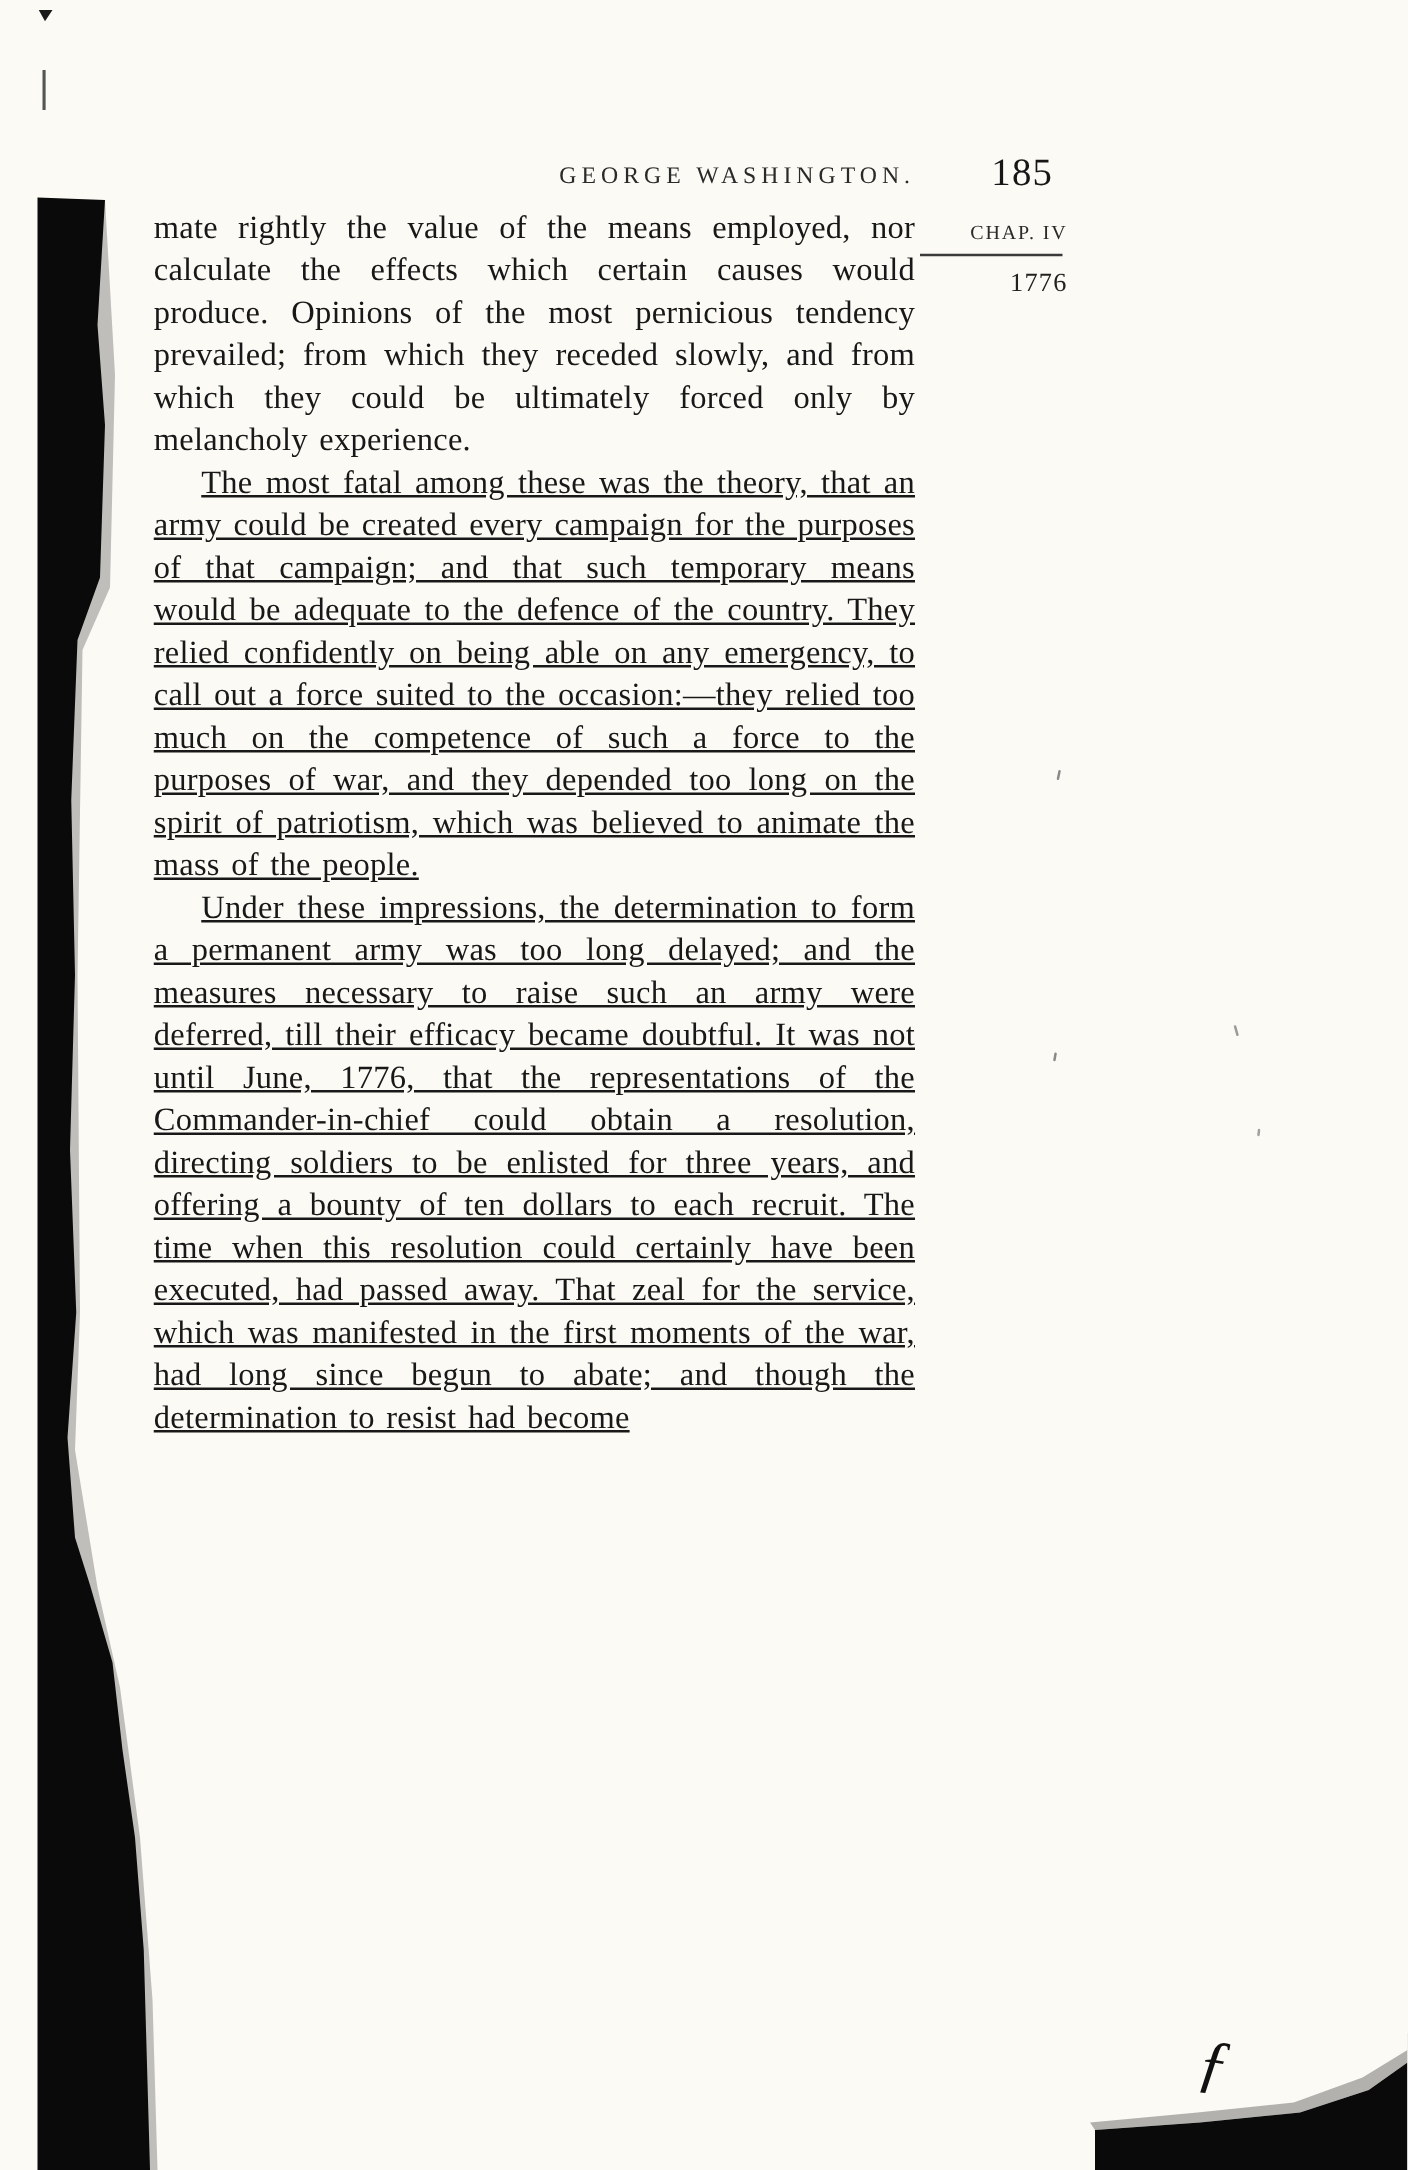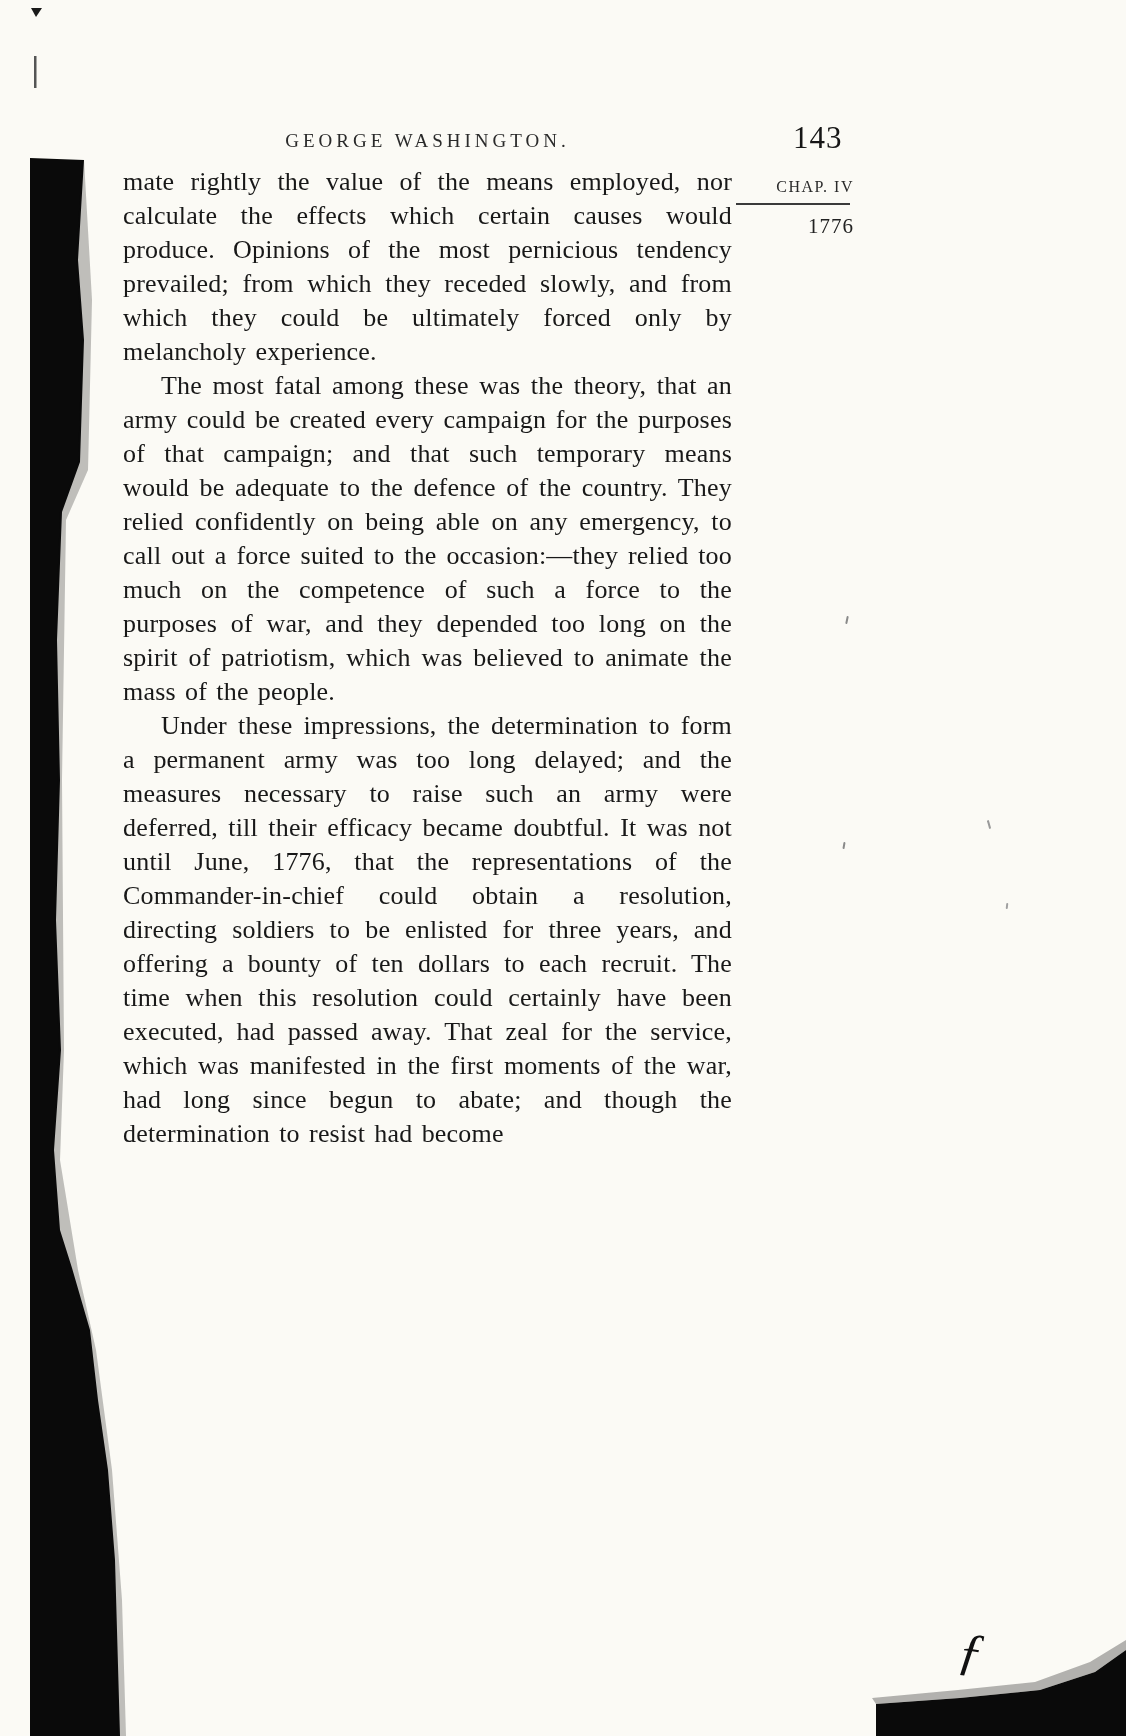--- a/index.html
+++ b/index.html
@@ -7,21 +7,21 @@
     position:relative;
     width:1126px;height:1736px;
     background:#fbfaf5;
     overflow:hidden;
     font-family:"Liberation Serif","DejaVu Serif",serif;
     color:#1c1c1c;
   }
   
   .running-head{
     position:absolute;left:123px;top:130px;width:609px;
-    text-align:center;
+    text-align:right;
     font-size:19px;letter-spacing:4px;
     color:#2a2a2a;
   }
   .page-number{
     position:absolute;left:793px;top:120px;
     font-size:31px;letter-spacing:1px;color:#161616;
   }
   
   .margin-note{
     position:absolute;left:736px;top:178px;width:118px;
@@ -43,21 +43,21 @@
     position:absolute;left:123px;top:165px;width:609px;
   }
   .body-col p{
     margin:0;
     font-size:26px;line-height:34px;
     text-align:justify;
     word-spacing:2.5px;
     letter-spacing:0.2px;
     color:#181818;
   }
-  .body-col p.indent{text-indent:38px;}
+  .body-col p.indent{text-indent:38px;text-decoration:underline;}
   
   .artifact-layer{position:absolute;left:0;top:0;width:1126px;height:1736px;pointer-events:none;}
   .pen-mark{
     position:absolute;left:958px;top:1622px;
     font-style:italic;font-size:52px;color:#111;
     transform:rotate(8deg);
   }
   .speck{position:absolute;background:#8a8a8a;border-radius:2px;}
   .speck-a{left:846px;top:616px;width:2px;height:8px;transform:rotate(12deg);}
   .speck-b{left:988px;top:820px;width:2px;height:9px;transform:rotate(-16deg);background:#9a9a9a;}
@@ -84,21 +84,21 @@
       <polygon points="876,1704 960,1698 1040,1690 1095,1672 1126,1650 1126,1640 1090,1662 1035,1682 958,1690 872,1698" fill="#0a0a0a" opacity="0.3"></polygon>
     </svg>
     <span class="pen-mark">ƒ</span>
     <span class="speck speck-a"></span>
     <span class="speck speck-b"></span>
     <span class="speck speck-c"></span>
     <span class="speck speck-d"></span>
   </div>
 
   <div class="running-head">GEORGE WASHINGTON.</div>
-  <div class="page-number">143</div>
+  <div class="page-number">185</div>
 
   <div class="margin-note">
     <div class="chap">CHAP. IV</div>
     <hr class="margin-rule">
     <div class="year">1776</div>
   </div>
 
   <div class="body-col">
     <p>mate rightly the value of the means employed, nor calculate the effects which certain causes would produce.  Opinions of the most pernicious tendency prevailed; from which they receded slowly, and from which they could be ultimately forced only by melancholy experience.</p>
     <p class="indent">The most fatal among these was the theory, that an army could be created every campaign for the purposes of that campaign; and that such temporary means would be adequate to the defence of the country.  They relied confidently on being able on any emergency, to call out a force suited to the occasion:—they relied too much on the competence of such a force to the purposes of war, and they depended too long on the spirit of patriotism, which was believed to animate the mass of the people.</p>

